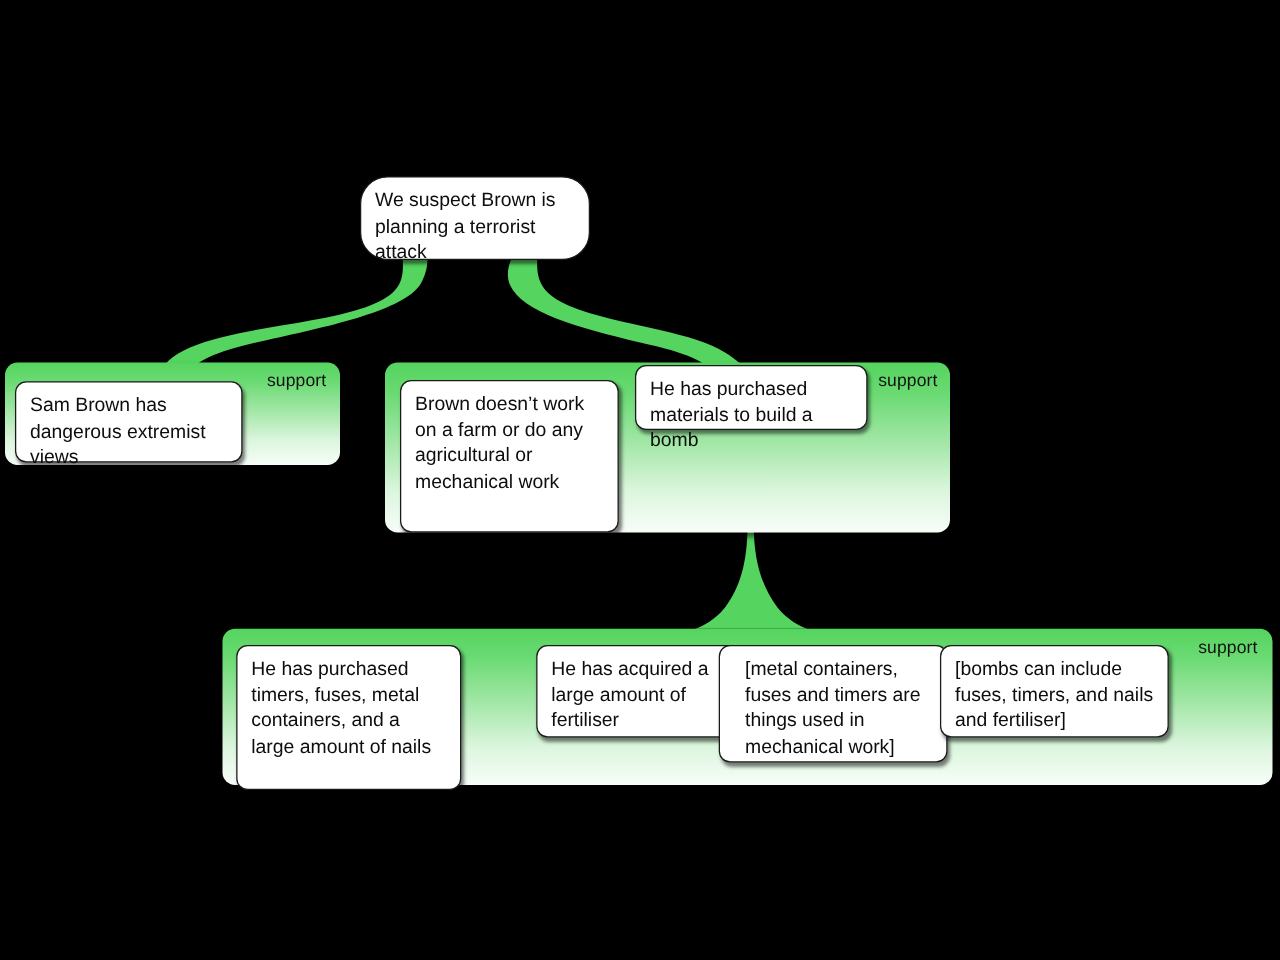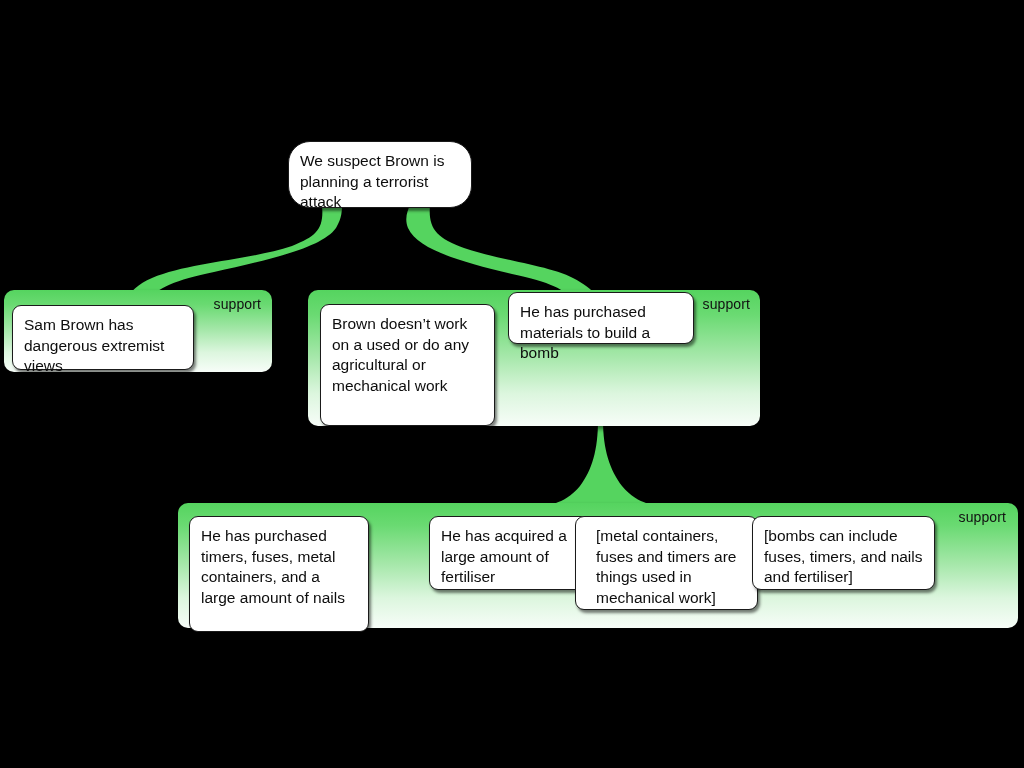--- a/index.html
+++ b/index.html
@@ -116,21 +116,21 @@
     <span class="panel-label" style="right:11px;">support</span>
   </div>
   <div class="claim" style="left:12px; top:305px; width:182px; height:65px;">
     <span>Sam Brown has dangerous extremist views</span>
   </div>
 
   <div class="panel" style="left:308px; top:290px; width:452px; height:136px;">
     <span class="panel-label" style="right:10px;">support</span>
   </div>
   <div class="claim" style="left:320px; top:304px; width:175px; height:122px;">
-    <span>Brown doesn’t work on a used or do any agricultural or mechanical work</span>
+    <span>Brown doesn’t work on a farm or do any agricultural or mechanical work</span>
   </div>
   <div class="claim" style="left:508px; top:292px; width:186px; height:52px;">
     <span>He has purchased materials to build a bomb</span>
   </div>
 
   <div class="panel" style="left:178px; top:503px; width:840px; height:125px;">
     <span class="panel-label" style="right:12px;">support</span>
   </div>
   <div class="claim" style="left:189px; top:516px; width:180px; height:116px;">
     <span>He has purchased timers, fuses, metal containers, and a large amount of nails</span>

